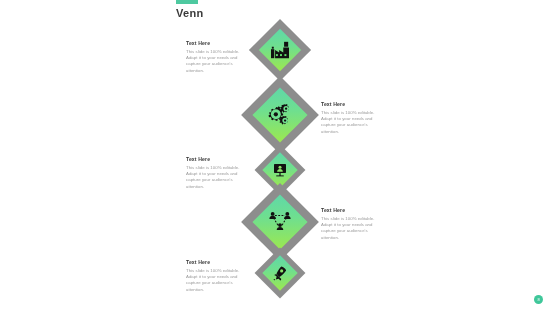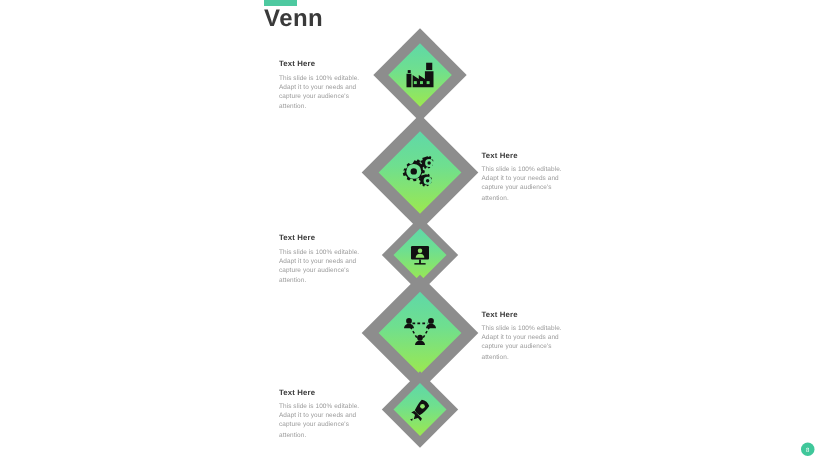--- a/index.html
+++ b/index.html
@@ -21,21 +21,21 @@
     position:absolute;
     left:176px;top:0px;
     width:22px;height:4px;
     background:#4ec9a0;
   }
 
   
   .slide-title{
     position:absolute;
     left:176px;top:6px;
-    font-size:16px;
+    font-size:11px;
     font-weight:bold;
     color:#3a3a3a;
     letter-spacing:.3px;
     line-height:14px;
   }
 
   
   .chain{
     position:absolute;
     left:0;top:0;width:560px;height:315px;

